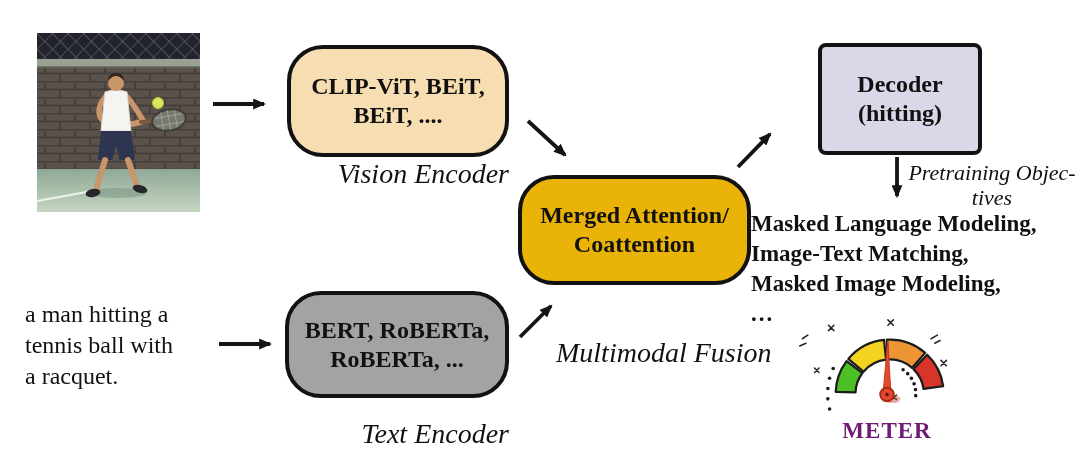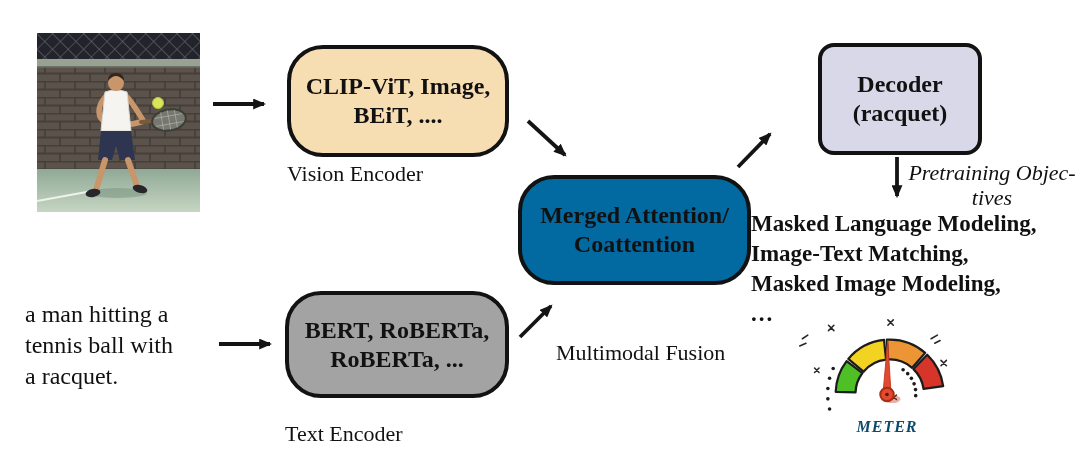--- a/index.html
+++ b/index.html
@@ -10,25 +10,25 @@
   
   .dbox{
     position:absolute;box-sizing:border-box;
     border:4px solid #121212;border-radius:36px;
     display:flex;flex-direction:column;align-items:center;justify-content:center;
     font-weight:bold;font-size:24px;line-height:29px;text-align:center;
   }
   .dbox .bline{display:block;white-space:nowrap;}
   .vision-box{left:287px;top:45px;width:222px;height:112px;background:#F7DDB2;}
   .text-box{left:285px;top:291px;width:224px;height:107px;background:#a3a3a3;}
-  .fusion-box{left:518px;top:175px;width:233px;height:110px;background:#0369a1;}
-  .decoder-box{left:818px;top:43px;width:164px;height:112px;background:#D8D8E8;border-radius:16px;}
+  .fusion-box{left:518px;top:175px;width:233px;height:110px;background:#eab308;}
+  .decoder-box{left:818px;top:43px;width:164px;height:112px;background:#D8D8E8;border-radius:8px;}
   .enc-label{
-    position:absolute;font-size:22px;line-height:24px;
-    text-align:left;white-space:nowrap;
+    position:absolute;font-style:italic;font-size:28px;line-height:24px;
+    text-align:right;white-space:nowrap;
   }
   .vision-label{left:287px;top:162px;width:222px;}
   .text-label{left:285px;top:402px;width:224px;margin-top:20px;}
   .fusion-label{left:556px;top:293px;width:200px;margin-top:48px;}
   .pretrain-label{
     position:absolute;left:902px;top:160px;width:180px;
     font-style:italic;font-size:22px;line-height:25px;text-align:center;
   }
   .caption{
     position:absolute;left:25px;top:299px;width:210px;
@@ -36,22 +36,22 @@
   }
   .caption span{display:block;white-space:nowrap;}
   .objectives{
     position:absolute;left:751px;top:209px;width:326px;
     font-weight:bold;font-size:23px;line-height:30px;
   }
   .objectives span{display:block;white-space:nowrap;}
   .objectives .dots-line{letter-spacing:2px;}
   .gauge-wrap{position:absolute;left:797px;top:316px;width:180px;text-align:center;}
   .meter-label{
-    font-weight:bold;font-style:italic;font-size:16px;letter-spacing:1px;
-    margin-top:-6px;color:#0c4a6e;
+    font-weight:bold;font-size:23px;letter-spacing:1px;
+    margin-top:-6px;color:#701a75;
   }
   .arrow-layer{position:absolute;left:0;top:0;pointer-events:none;}
   .photo{position:absolute;left:37px;top:33px;}
 </style>
 </head>
 <body>
 
 <div class="canvas">
 
   <svg class="photo" width="163" height="179" viewBox="0 0 163 179">
@@ -115,40 +115,40 @@
       <path d="M213,104 L264,104" marker-end="url(#ah)"></path>
       <path d="M219,344 L270,344" marker-end="url(#ah)"></path>
       <path d="M528,121 L565,155" marker-end="url(#ah)"></path>
       <path d="M520,337 L551,306" marker-end="url(#ah)"></path>
       <path d="M738,167 L770,134" marker-end="url(#ah)"></path>
       <path d="M897,157 L897,196" marker-end="url(#ah)"></path>
     </g>
   </svg>
 
   <div class="dbox vision-box">
-    <span class="bline">CLIP-ViT, Image,</span>
+    <span class="bline">CLIP-ViT, BEiT,</span>
     <span class="bline">BEiT, ....</span>
   </div>
   <div class="enc-label vision-label">Vision Encoder</div>
 
   <div class="dbox text-box">
     <span class="bline">BERT, RoBERTa,</span>
     <span class="bline">RoBERTa, ...</span>
   </div>
   <div class="enc-label text-label">Text Encoder</div>
 
   <div class="dbox fusion-box">
     <span class="bline">Merged Attention/</span>
     <span class="bline">Coattention</span>
   </div>
   <div class="enc-label fusion-label">Multimodal Fusion</div>
 
   <div class="dbox decoder-box">
     <span class="bline">Decoder</span>
-    <span class="bline">(racquet)</span>
+    <span class="bline">(hitting)</span>
   </div>
 
   <div class="pretrain-label">
     <span style="display:block">Pretraining Objec-</span>
     <span style="display:block">tives</span>
   </div>
 
   <div class="objectives">
     <span>Masked Language Modeling,</span>
     <span>Image-Text Matching,</span>

